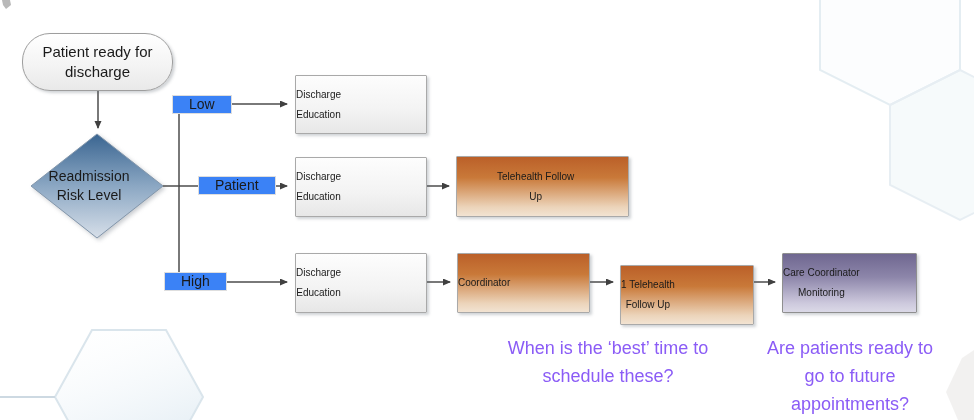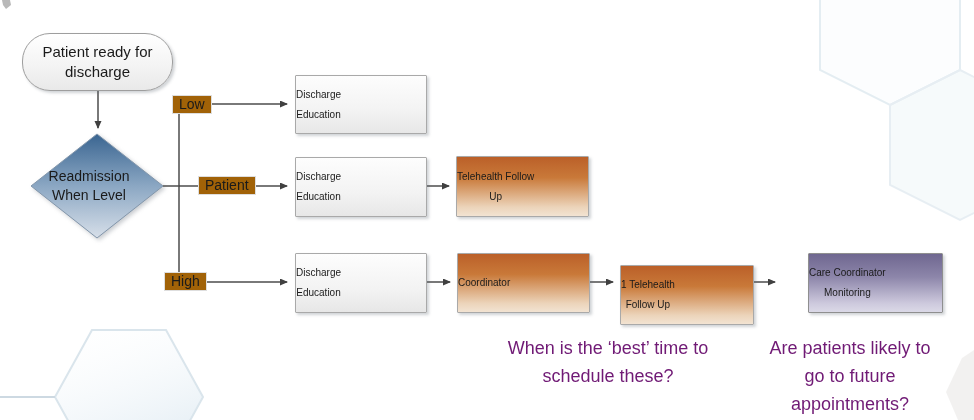--- a/index.html
+++ b/index.html
@@ -27,25 +27,25 @@
     box-shadow:2px 2px 3px rgba(100,110,120,.30);
     display:flex;align-items:center;justify-content:flex-start;text-align:center;
     font-size:15px;line-height:20px;z-index:2;
   }
   .decision-text{
     position:absolute;left:24px;top:167px;width:130px;text-align:center;
     font-size:14px;line-height:19px;z-index:3;
   }
   .decision-text span{display:block;}
   .branch-label{
-    position:absolute;background:#a16207;border:1px solid #dedede;
-    font-size:14px;line-height:17px;padding:0 6px;text-align:center;z-index:3;
+    position:absolute;background:#3b82f6;border:1px solid #dedede;
+    font-size:14px;line-height:17px;padding:0 16px;text-align:center;z-index:3;
   }
   .caption{
-    position:absolute;text-align:center;font-size:18px;line-height:28px;color:#701a75;z-index:2;
+    position:absolute;text-align:center;font-size:18px;line-height:28px;color:#8b5cf6;z-index:2;
   }
   .caption span{display:block;}
 </style>
 </head>
 <body>
 
 <div class="canvas">
 
   <svg class="bg-layer" width="974" height="420" viewBox="0 0 974 420">
     <defs>
@@ -94,41 +94,41 @@
     <line x1="589" y1="282" x2="613" y2="282" stroke="#4d4d4d" stroke-width="1.5" marker-end="url(#arrow)"></line>
     <line x1="752" y1="282" x2="775" y2="282" stroke="#4d4d4d" stroke-width="1.5" marker-end="url(#arrow)"></line>
   </svg>
 
   <div class="start-node">
     <div class="lbl">Patient ready for discharge</div>
   </div>
 
   <div class="decision-text">
     <span>Readmission</span>
-    <span>When Level</span>
+    <span>Risk Level</span>
   </div>
 
   <div class="branch-label" style="left:172px;top:95px;">Low</div>
   <div class="branch-label" style="left:198px;top:176px;">Patient</div>
   <div class="branch-label" style="left:164px;top:272px;">High</div>
 
   <div class="node plain" style="left:295px;top:75px;width:130px;height:57px;">
     <div class="lbl">
       <span>Discharge</span>
       <span>Education</span>
     </div>
   </div>
 
   <div class="node plain" style="left:295px;top:157px;width:130px;height:58px;">
     <div class="lbl">
       <span>Discharge</span>
       <span>Education</span>
     </div>
   </div>
-  <div class="node orange" style="left:456px;top:156px;width:131px;height:59px;">
+  <div class="node orange" style="left:456px;top:156px;width:131px;height:59px;padding-left:40px;">
     <div class="lbl">
       <span>Telehealth Follow</span>
       <span>Up</span>
     </div>
   </div>
 
   <div class="node plain" style="left:295px;top:253px;width:130px;height:58px;">
     <div class="lbl">
       <span>Discharge</span>
       <span>Education</span>
@@ -138,30 +138,30 @@
     <div class="lbl">
       <span>Coordinator</span>
     </div>
   </div>
   <div class="node orange" style="left:620px;top:265px;width:132px;height:58px;">
     <div class="lbl">
       <span>1 Telehealth</span>
       <span>Follow Up</span>
     </div>
   </div>
-  <div class="node purple" style="left:808px;top:253px;width:133px;height:58px;">
+  <div class="node purple" style="left:782px;top:253px;width:133px;height:58px;">
     <div class="lbl">
       <span>Care Coordinator</span>
       <span>Monitoring</span>
     </div>
   </div>
 
   <div class="caption" style="left:470px;top:334px;width:276px;">
     <span>When is the ‘best’ time to</span>
     <span>schedule these?</span>
   </div>
   <div class="caption" style="left:750px;top:334px;width:200px;">
-    <span>Are patients likely to</span>
+    <span>Are patients ready to</span>
     <span>go to future</span>
     <span>appointments?</span>
   </div>
 
 </div>
 
 </body></html>

